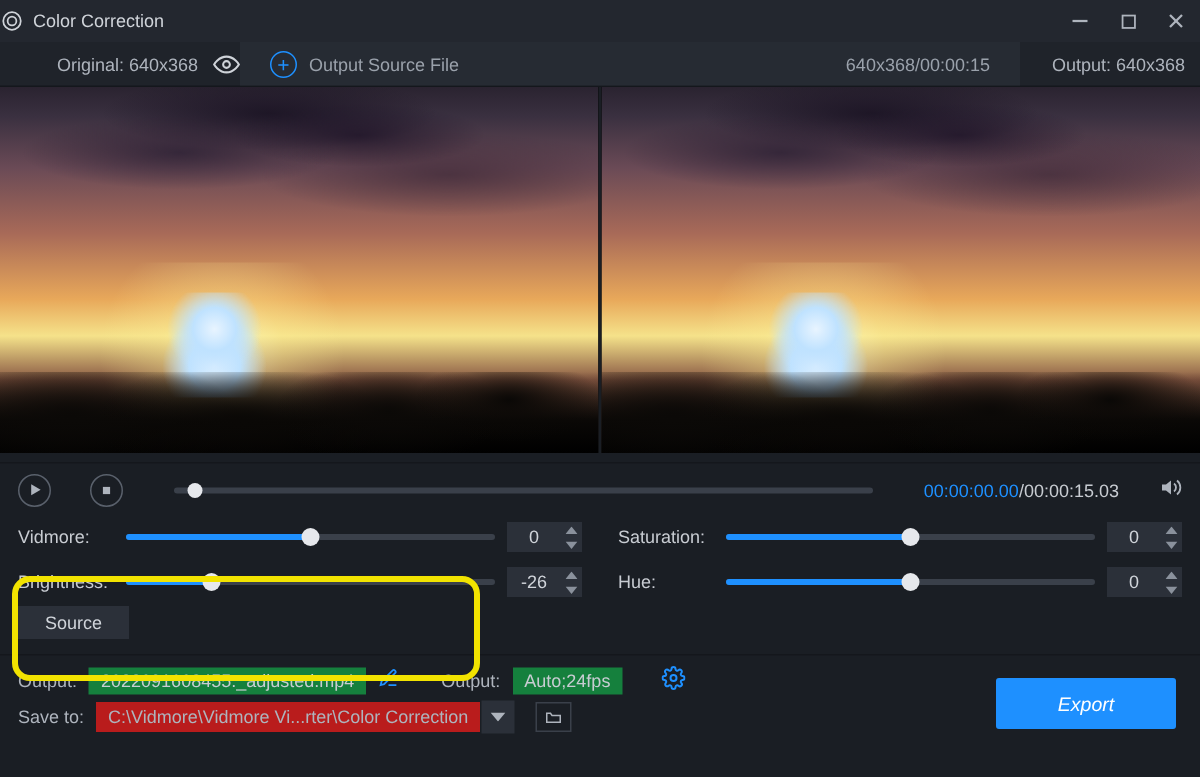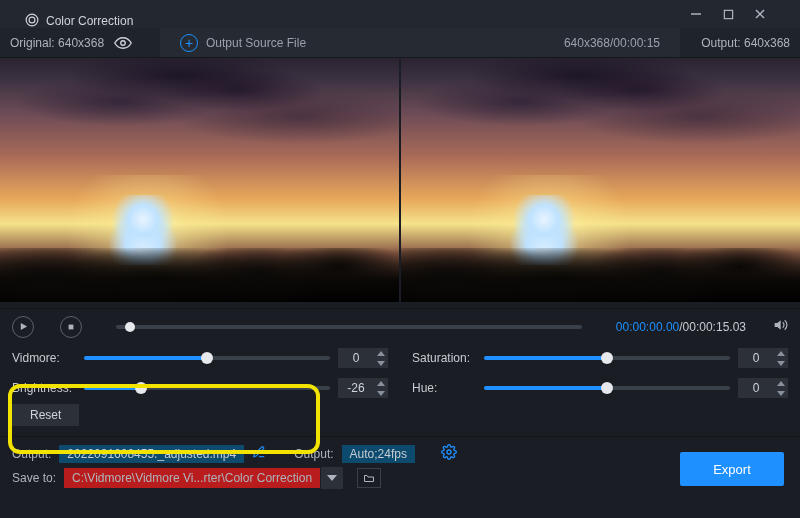--- a/index.html
+++ b/index.html
@@ -1,28 +1,28 @@
 <!DOCTYPE html>
 <html><head>
 <meta charset="utf-8">
 <style>
   * { box-sizing: border-box; margin:0; padding:0; font-family: "Segoe UI", Arial, sans-serif; }
   body { background:#1a1e24; color:#c8ccd2; width:800px; height:518px; overflow:hidden; font-size:12px; position:relative; }
 
   
-  .titlebar { height:28px; background:#23272f; display:flex; align-items:flex-end; padding:0 24px; color:#d0d4da; }
+  .titlebar { height:28px; background:#23272f; display:flex; align-items:center; padding:0 0; color:#d0d4da; }
   .titlebar .app-icon { width:16px; height:16px; margin-right:6px; display:flex; align-items:center; justify-content:center; }
   .titlebar .title { flex:0 0 auto; font-size:12px; }
   .titlebar .spacer { flex:1; }
   .win-btn { width:32px; height:28px; display:flex; align-items:center; justify-content:center; color:#aeb4bd; cursor:pointer; }
   .win-btn svg { display:block; }
 
   
   .toolbar { height:30px; background:#1f232a; display:flex; align-items:center; padding:0 10px; color:#aeb4bd; font-size:12px; border-bottom:1px solid #14171c; }
-  .toolbar .orig { width:150px; display:flex; align-items:center; gap:10px;}
+  .toolbar .orig { width:150px; display:flex; align-items:center; gap:10px;justify-content:flex-end;}
   .eye-icon { display:flex; align-items:center; justify-content:center; cursor:pointer; }
   .toolbar .center { flex:1; display:flex; align-items:center; justify-content:space-between; padding:0 20px; background:#262b33; height:100%; }
   .change-src { display:flex; align-items:center; gap:8px; color:#9aa1ab; cursor:pointer; }
   .plus-circle { width:18px; height:18px; border:1.5px solid #1e90ff; border-radius:50%; display:flex; align-items:center; justify-content:center; color:#1e90ff; font-size:14px; line-height:1; }
   .toolbar .fileinfo { color:#9aa1ab; }
   .toolbar .right { width:110px; text-align:right; padding-left:10px;}
 
   
   .previews { height:244px; display:flex; background:#000; }
   .preview { flex:1; position:relative; overflow:hidden; }
@@ -79,29 +79,29 @@
   .spin .s { height:10px; display:flex; align-items:center; justify-content:center; cursor:pointer; color:#8a919c;}
   .spin .s svg{display:block}
   .reset-row { margin-top:6px; }
   .reset-btn { background:#2b3039; color:#d0d4da; padding:4px 18px; font-size:12px; cursor:pointer; display:inline-block; }
 
   .hl-box { position:absolute; border:4px solid #f2e300; border-radius:12px; pointer-events:none; }
 
   
   .out1, .out2 { height:28px; display:flex; align-items:center; padding:0 12px; gap:8px; font-size:12px; color:#aeb4bd; }
   .out1 { margin-top:10px; border-top:1px solid #14171c; padding-top:6px; }
-  .inset-box { background:#0c4a6e; padding:2px 8px; color:#c8ccd2; }
+  .inset-box { background:#15803d; padding:2px 8px; color:#c8ccd2; }
   .mini-icon { cursor:pointer; color:#1e90ff; }
   .gear-icon { cursor:pointer; color:#1e90ff; }
   .dd-combo { display:flex; align-items:center; }
   .dd-combo .path { background:#b91c1c; padding:3px 8px; max-width:260px; white-space:nowrap; overflow:hidden; text-overflow:ellipsis; }
   .dd-combo .arrow { background:#2b3039; width:22px; height:22px; display:flex; align-items:center; justify-content:center; cursor:pointer; margin-left:1px;}
   .folder-btn { width:24px; height:20px; border:1px solid #3a404a; display:flex; align-items:center; justify-content:center; cursor:pointer; margin-left:6px;}
 
-  .export-btn { position:absolute; right:16px; bottom:32px; width:104px; height:34px; background:#1e90ff; color:#fff; display:flex; align-items:center; justify-content:center; font-size:13px; cursor:pointer; border-radius:2px; }
+  .export-btn { position:absolute; right:16px; bottom:32px; width:120px; height:34px; background:#1e90ff; color:#fff; display:flex; align-items:center; justify-content:center; font-size:13px; cursor:pointer; border-radius:2px;font-style:italic; }
 </style>
 </head>
 <body>
 
 <div class="titlebar">
   <span class="app-icon">
     <svg width="14" height="14" viewBox="0 0 24 24" fill="none" stroke="#cfd3d9" stroke-width="2">
         <circle cx="12" cy="12" r="5"></circle>
         <circle cx="12" cy="12" r="10"></circle>
       </svg>
@@ -284,21 +284,21 @@
             <span class="s">
               <svg width="8" height="5">
                 <polygon points="0,0 8,0 4,5" fill="#8a919c"></polygon>
               </svg>
             </span>
           </span>
       </div>
     </div>
   </div>
   <div class="reset-row">
-    <span class="reset-btn">Reset</span>
+    <span class="reset-btn">Source</span>
   </div>
 </div>
 
 <div class="hl-box" style="left:8px; top:384px; width:312px; height:70px;"></div>
 
 <div class="out1">
   <span>Output:</span>
   <span class="inset-box">2022091608455._adjusted.mp4</span>
   <span class="mini-icon">
     <svg width="14" height="14" viewBox="0 0 24 24" fill="none" stroke="#1e90ff" stroke-width="2">

